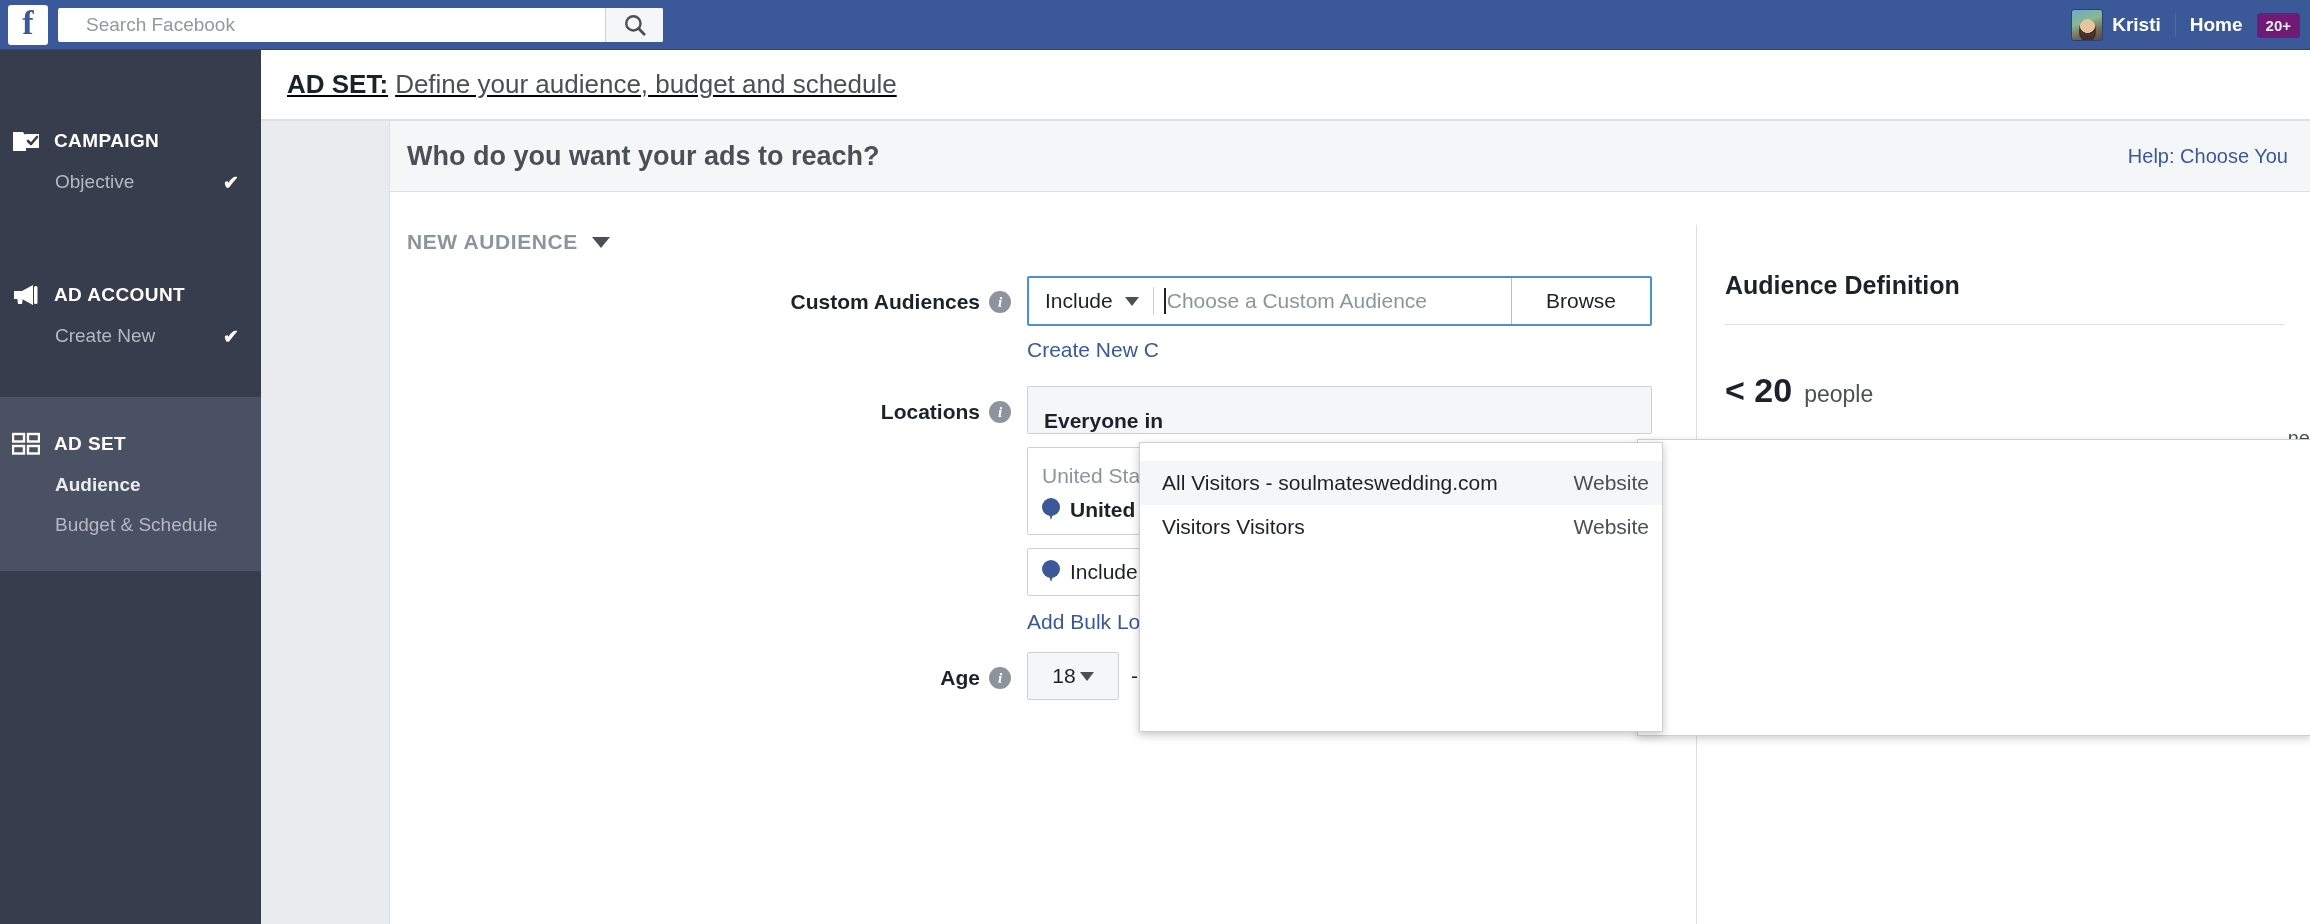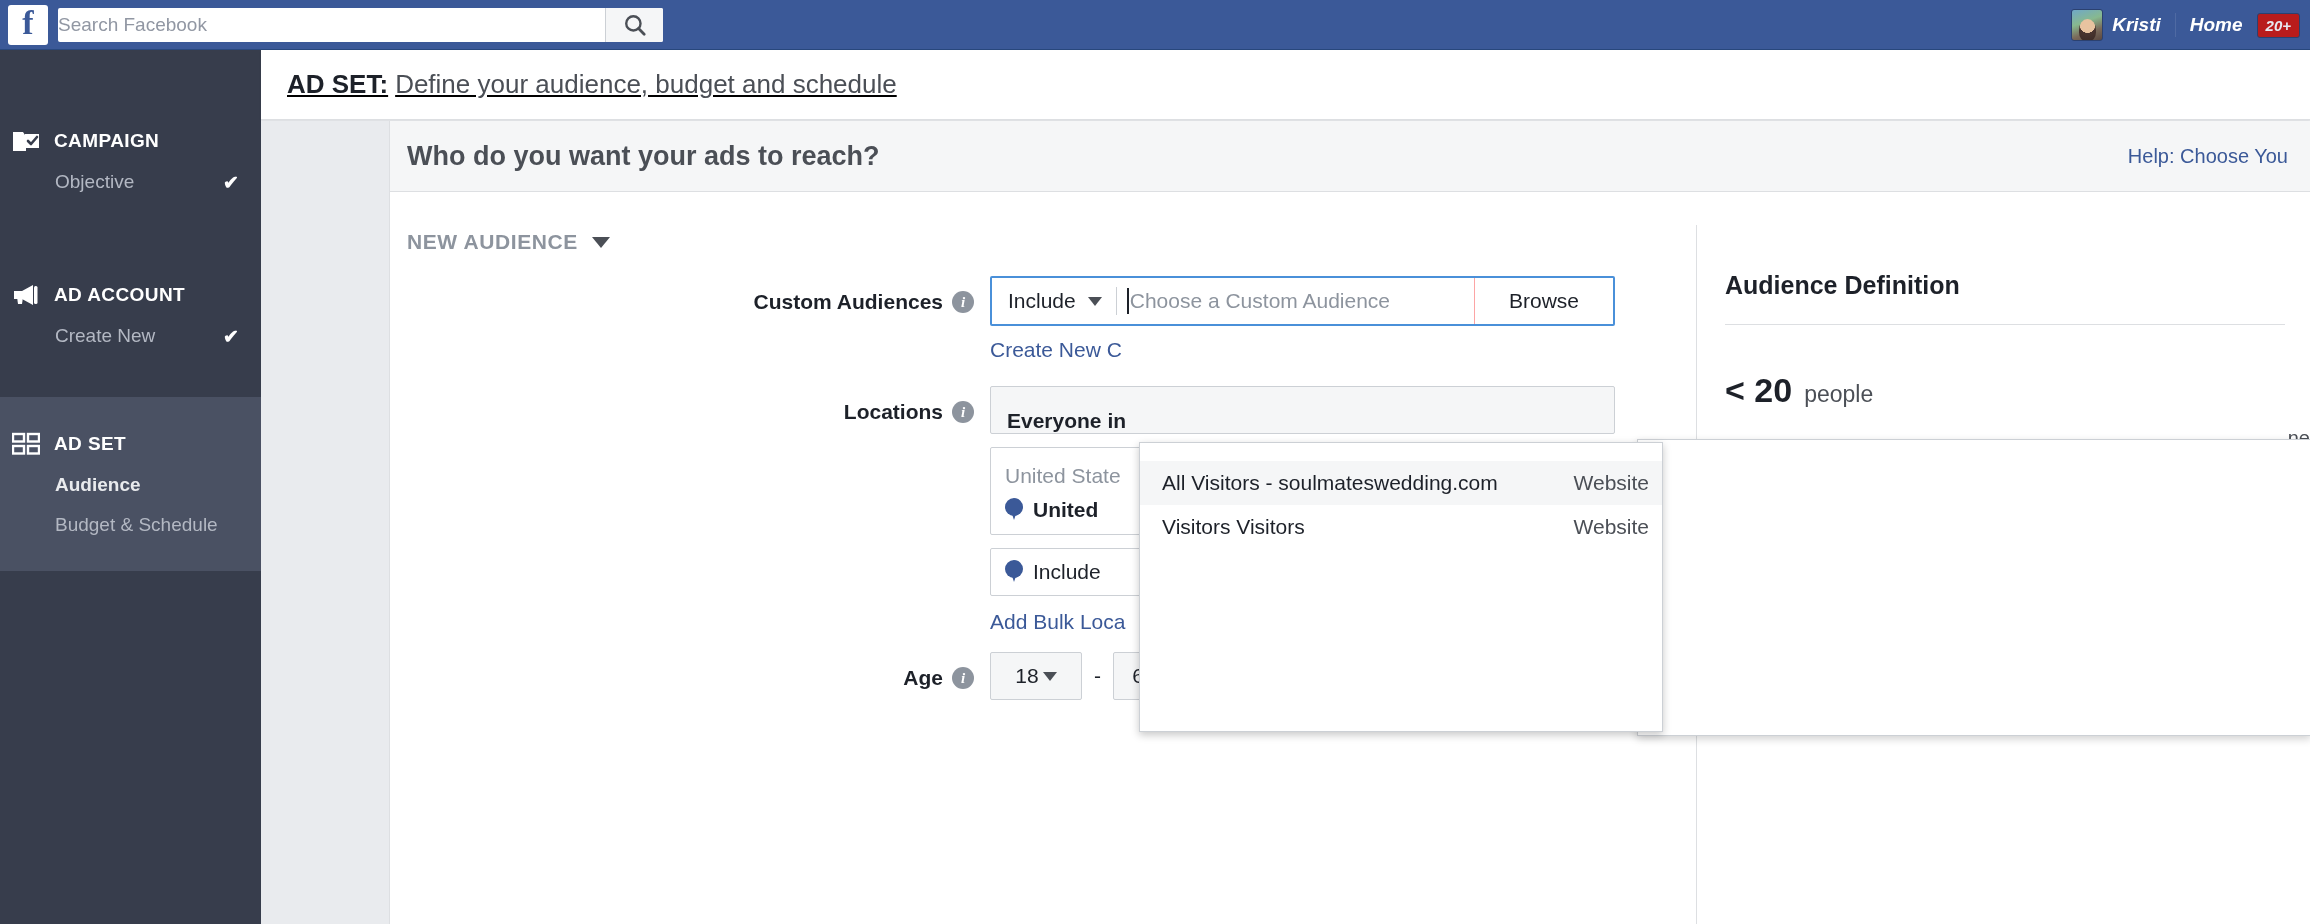--- a/index.html
+++ b/index.html
@@ -26,34 +26,34 @@
     padding-bottom:4px;
   }
   .fb-searchwrap{
     margin-left:10px; width:605px; height:34px;
     background:#ffffff; border-radius:2px;
     display:flex; align-items:center;
     position:relative;
   }
   .fb-searchinput{
     flex:1; height:32px; border:none; outline:none;
-    padding:0 0; font-size:19px; color:#4b4f56;
+    padding:0 28px; font-size:19px; color:#4b4f56;
     font-family:"Liberation Sans", sans-serif;
     background:transparent;
   }
   .fb-searchinput::placeholder{ color:#9197a3; }
   .fb-searchbtn{
     width:58px; height:34px;
     background:#f5f6f7; border-left:1px solid #ccd0d5;
     display:flex; align-items:center; justify-content:center;
     cursor:pointer; border-radius:0 2px 2px 0;
   }
   .fb-right{
     position:absolute; right:0px; top:0; height:50px;
-    display:flex; align-items:center; gap:0px;font-style:italic;
+    display:flex; align-items:center; gap:0px;
   }
   .fb-user{
     display:flex; align-items:center; gap:9px;
     padding:0 14px; height:50px; cursor:pointer;
   }
   .fb-avatar{
     width:32px; height:32px; border-radius:3px;
     background:linear-gradient(160deg,#6fa8c8 0%,#87b98f 40%,#7a6a5a 70%,#5a4740 100%);
     position:relative; overflow:hidden; border:1px solid #2b4170;
   }
@@ -62,21 +62,21 @@
     width:17px; height:22px; border-radius:50% 50% 40% 40%;
     background:radial-gradient(circle at 50% 28%, #e8c3a0 0 42%, #4a3530 44%, #3b2a26 100%);
   }
   .fb-username{ color:#ffffff; font-size:19px; font-weight:bold; }
   .fb-divider-v{ width:1px; height:24px; background:#4f6aa3; }
   .fb-home{
     color:#ffffff; font-size:19px; font-weight:bold;
     padding:0 14px; cursor:pointer;
   }
   .fb-badge{
-    background:#b91c1c; color:#e7eaf1; font-size:15px; font-weight:bold;
+    background:#701a75; color:#e7eaf1; font-size:15px; font-weight:bold;
     border-radius:3px; padding:3px 8px; border:1px solid #2b4170;
     margin-right:10px;
   }
 
   
   .sidebar{
     position:absolute; left:0; top:50px;
     width:261px; height:874px;
     background:#373d4c;
   }
@@ -149,20 +149,21 @@
   }
 
   
   .form{ padding-left:0px; padding-top:22px; position:relative; }
   .row{ display:flex; align-items:flex-start; margin-bottom:0; }
   .row-label{
     width:600px; text-align:right; padding-right:16px;
     color:#1d2129; font-size:21px; font-weight:bold;
     display:flex; align-items:center; justify-content:flex-end; gap:9px;
     height:52px;
+    margin-left:37px;
   }
   .info-i{
     display:inline-flex; align-items:center; justify-content:center;
     width:22px; height:22px; border-radius:50%;
     background:#8d949e; color:#ffffff;
     font-size:15px; font-weight:bold;
     font-family:"Liberation Serif", serif; font-style:italic;
     cursor:pointer; flex:none;
   }
   .row-field{ flex:1; }

